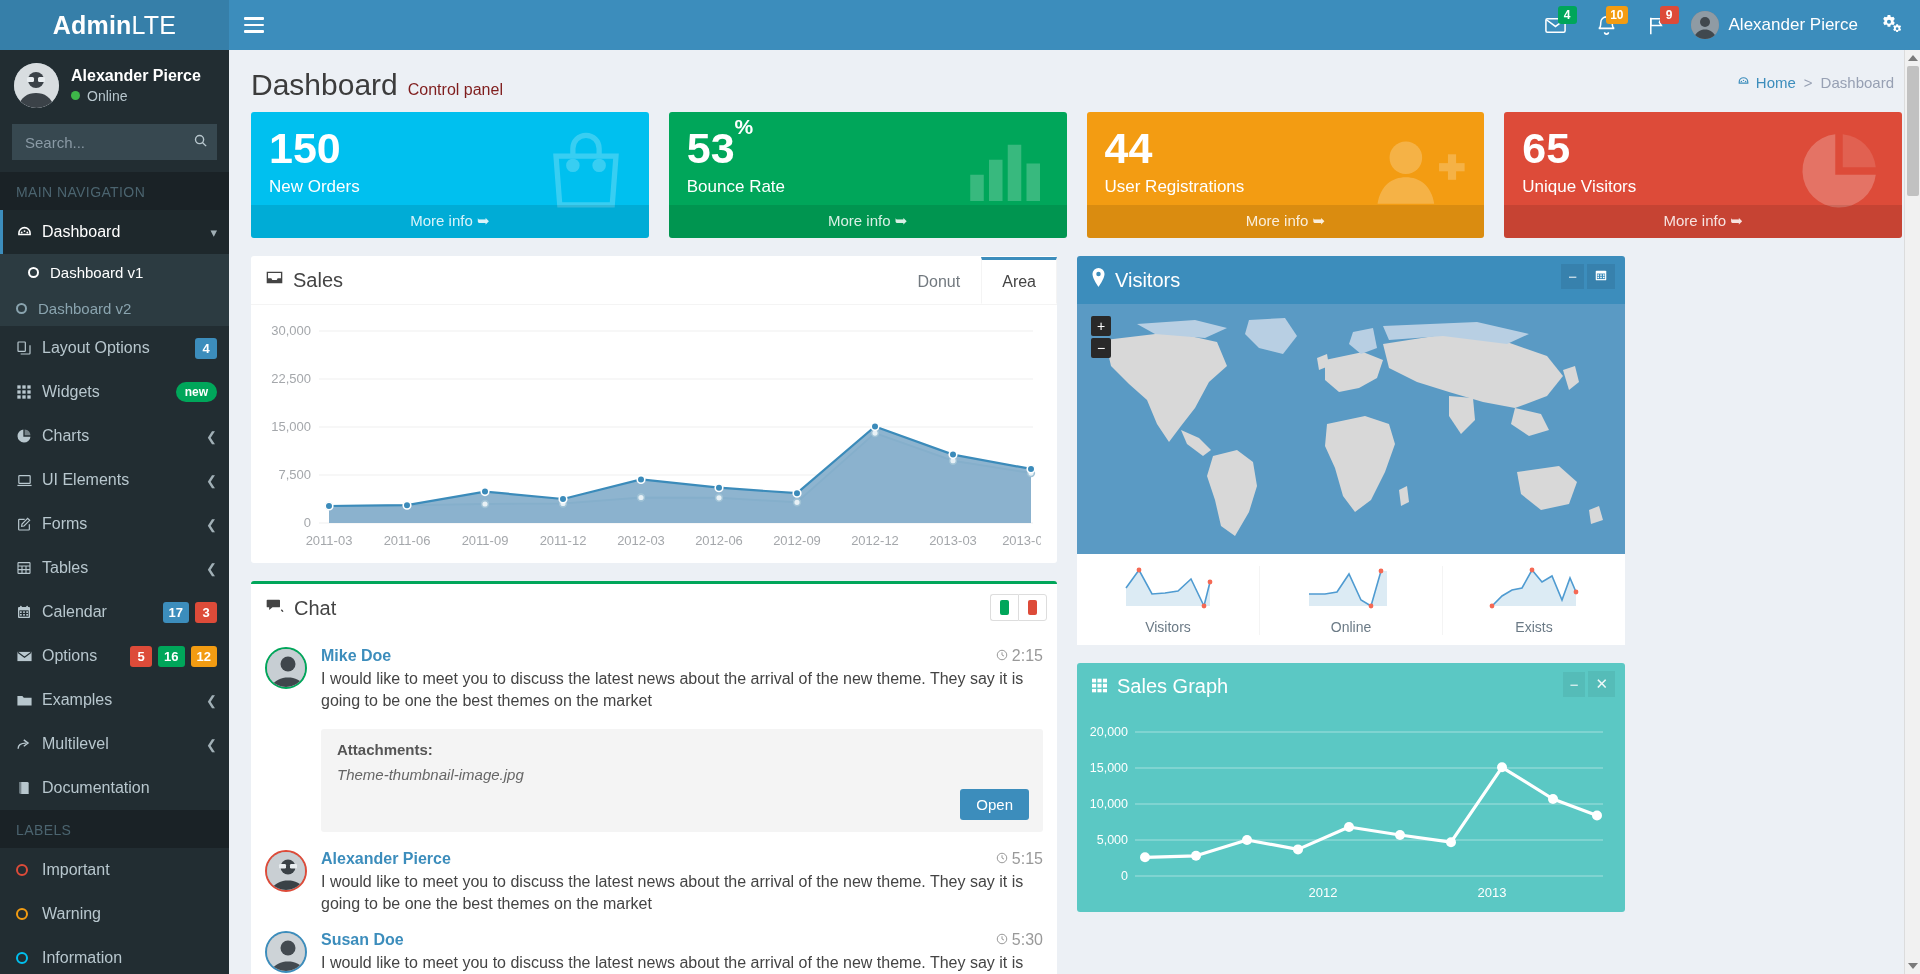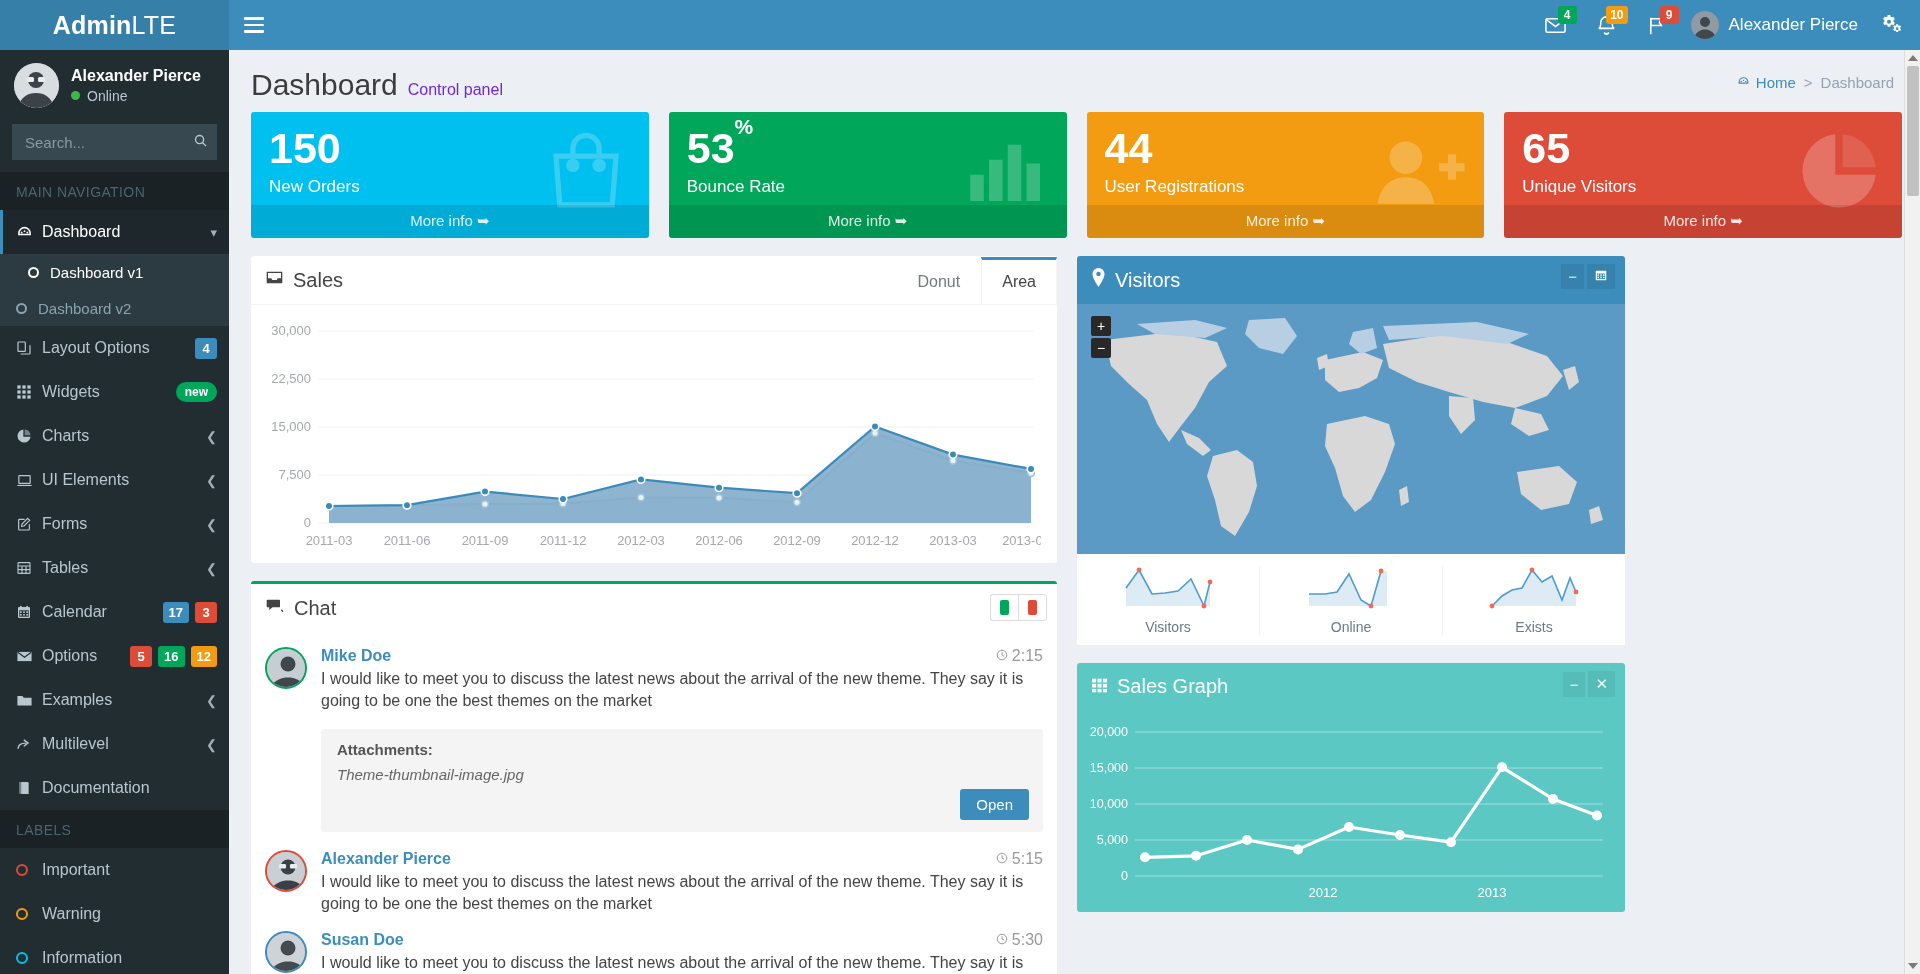--- a/index.html
+++ b/index.html
@@ -109,21 +109,21 @@
   }
   .label-ring { width: 12px; height: 12px; border-radius: 50%; border: 2.5px solid; margin-right: 10px; flex: none; }
 
   
   .content-wrapper {
     position: absolute; top: 50px; left: 229px; right: 0; bottom: 0;
     background: #ecf0f5; overflow: hidden;
   }
   .content-header { padding: 18px 20px 10px 22px; display: flex; align-items: baseline; position: relative; }
   .content-header h1 { font-size: 30px; font-weight: 400; color: #3c3c3c; }
-  .content-header small { font-size: 16px; color: #6d28d9; margin-left: 10px; }
+  .content-header small { font-size: 16px; color: #7f1d1d; margin-left: 10px; }
   .breadcrumb {
     position: absolute; right: 26px; top: 24px; font-size: 15px; color: #97a0b3;
     display: flex; align-items: center; gap: 8px;
   }
   .breadcrumb a { color: #3c8dbc; text-decoration: none; display: flex; align-items: flex-start; gap: 6px; }
   .content { padding: 0 18px 0 22px; }
 
   .row { display: flex; gap: 20px; }
 
   

